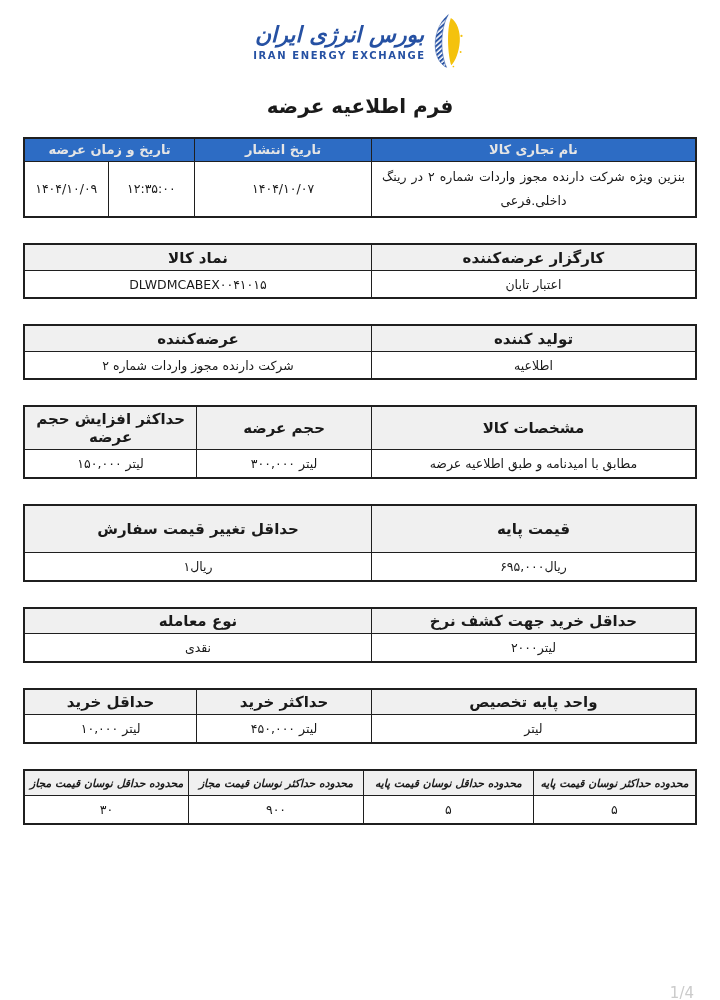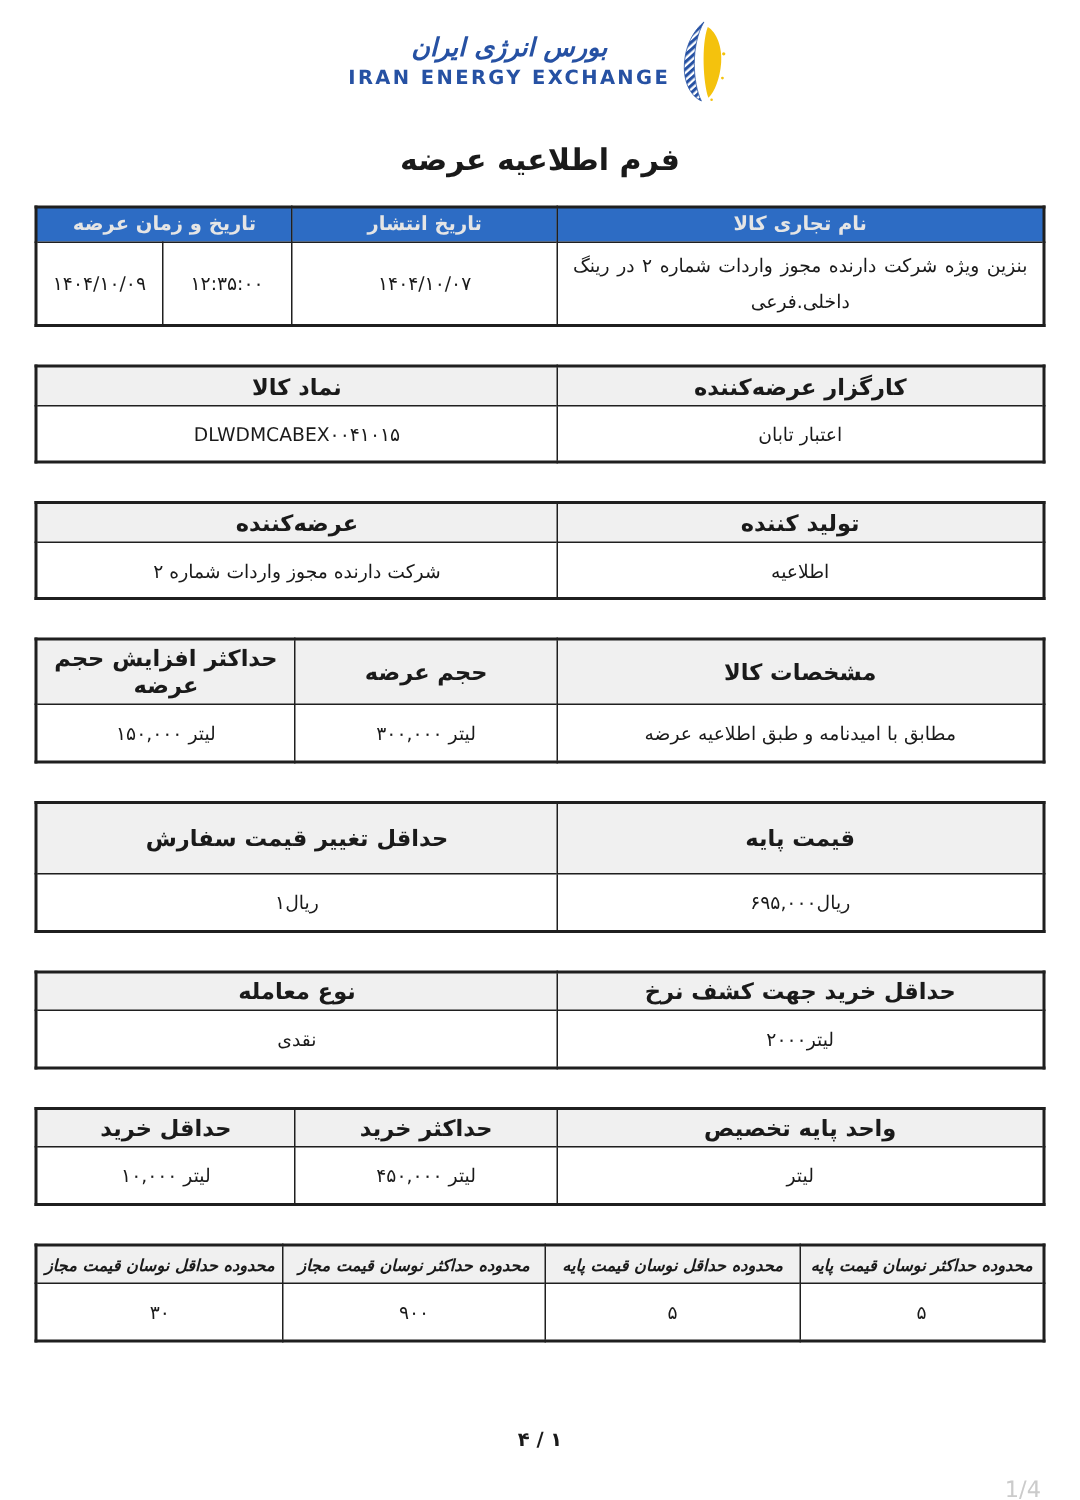--- a/index.html
+++ b/index.html
@@ -14,37 +14,37 @@
   html,body{margin:0;padding:0;}
   body{
     width:720px;height:1000px;background:#ffffff;color:#1a1a1a;
     font-family:"DejaVu Sans", sans-serif;position:relative;overflow:hidden;
   }
   .page{position:relative;width:720px;height:1000px;direction:rtl;}
 
   
   .logo-block{display:flex;direction:ltr;justify-content:center;align-items:center;padding-top:12px;gap:7px;}
   .logo-text{display:flex;flex-direction:column;align-items:center;}
-  .logo-fa{color:var(--logo-blue);font-size:17px;font-weight:bold;font-style:italic;direction:rtl;}
-  .logo-en{color:var(--logo-blue);font-size:13px;letter-spacing:1.6px;margin-top:3px;font-weight:bold;}
+  .logo-fa{color:var(--logo-blue);font-size:22px;font-weight:bold;font-style:italic;direction:rtl;}
+  .logo-en{color:var(--logo-blue);font-size:10px;letter-spacing:1.6px;margin-top:3px;font-weight:bold;}
   .logo-mark{width:34px;height:58px;}
   .page-title{text-align:center;font-size:20px;font-weight:bold;margin-top:23px;line-height:26px;}
 
   
   .tables{padding:0 23px;margin-top:18px;}
   table.form-table{
     width:100%;border-collapse:collapse;table-layout:fixed;
     margin-bottom:25px;border:2px solid var(--border);
   }
   .form-table th,.form-table td{border:1px solid var(--border);}
   .form-table th{
     background:var(--header-gray);font-weight:bold;font-size:15px;
     height:26px;padding:3px 6px;text-align:center;
   }
-  .form-table td{font-size:12.5px;text-align:center;height:38px;padding:2px 6px;}
+  .form-table td{font-size:12.5px;text-align:center;height:28px;padding:2px 6px;}
   table[data-style="blue"] th{background:var(--header-blue);color:#e5e5e5;height:23px;font-size:13px;}
 
   
   table[data-name="offer-schedule-table"] col:nth-child(1){width:48.3%;}
   table[data-name="offer-schedule-table"] col:nth-child(2){width:26.3%;}
   table[data-name="offer-schedule-table"] col:nth-child(3){width:12.9%;}
   table[data-name="offer-schedule-table"] col:nth-child(4){width:12.5%;}
   table[data-name="offer-schedule-table"] td{height:46px;}
   table[data-name="offer-schedule-table"] td:first-child{
     text-align:justify;text-align-last:center;line-height:1.95;padding:3px 10px;
@@ -268,16 +268,15 @@
           <tr data-name="table-row">
             <td data-name="value-cell">۵</td>
             <td data-name="value-cell">۵</td>
             <td data-name="value-cell">۹۰۰</td>
             <td data-name="value-cell">۳۰</td>
           </tr>
         </tbody>
       </table>
     </div>
 
-  <div class="page-number" data-name="page-number">۴ / ۱</div>
   <div class="watermark" data-name="page-watermark">1/4</div>
 
 </div>
 
 </body></html>

